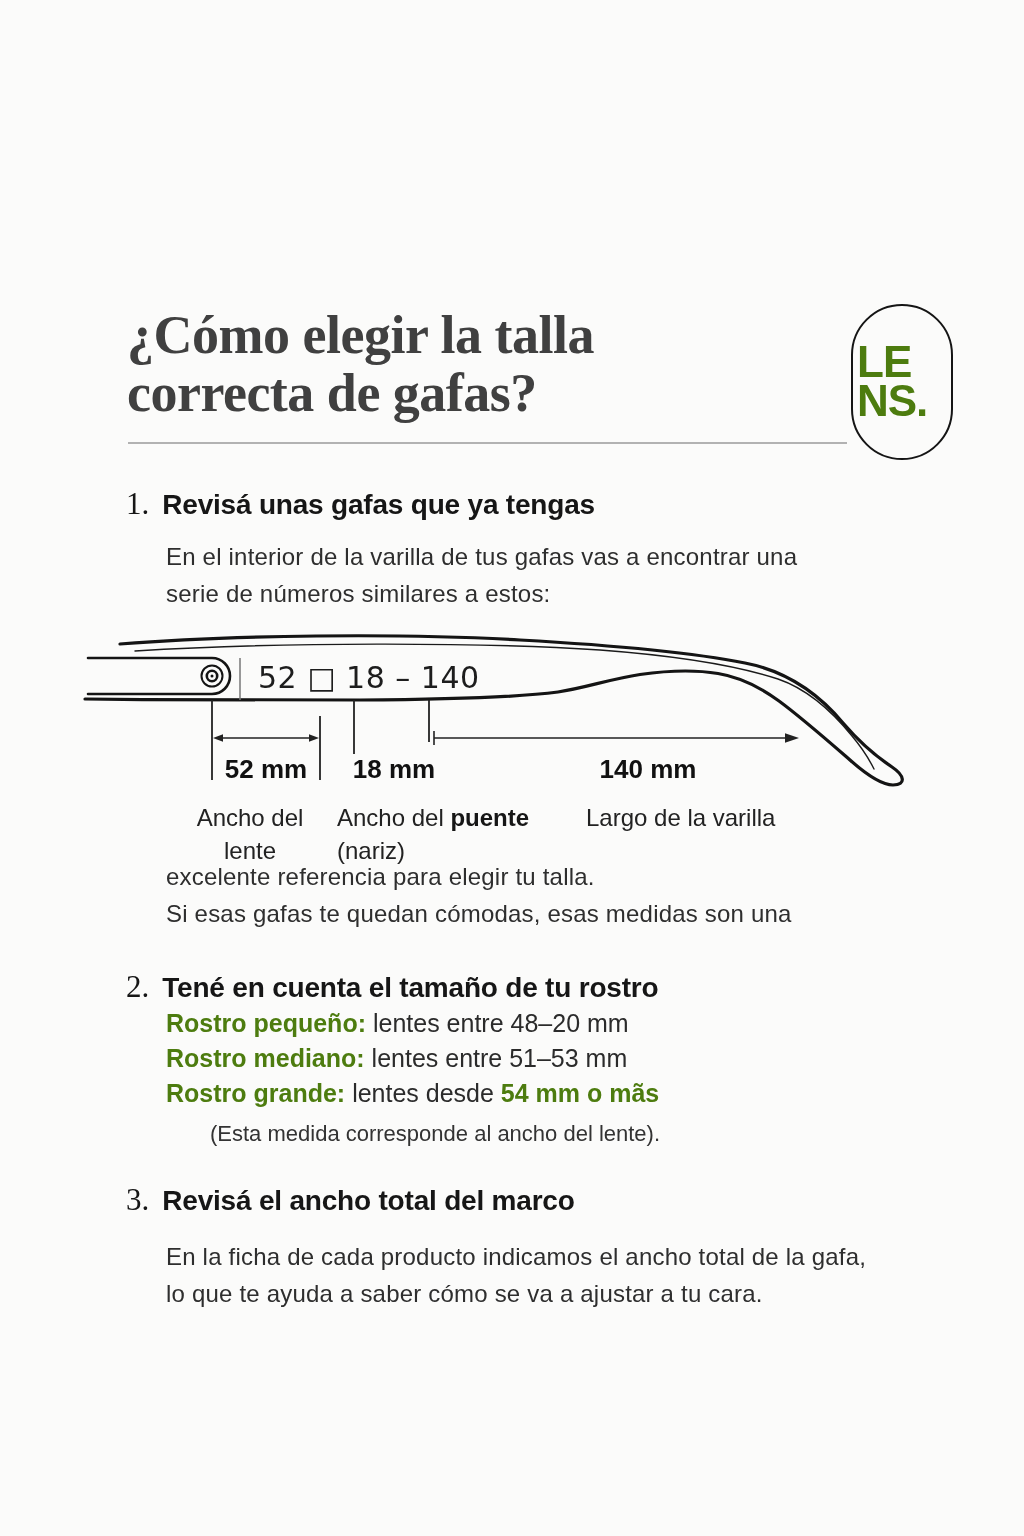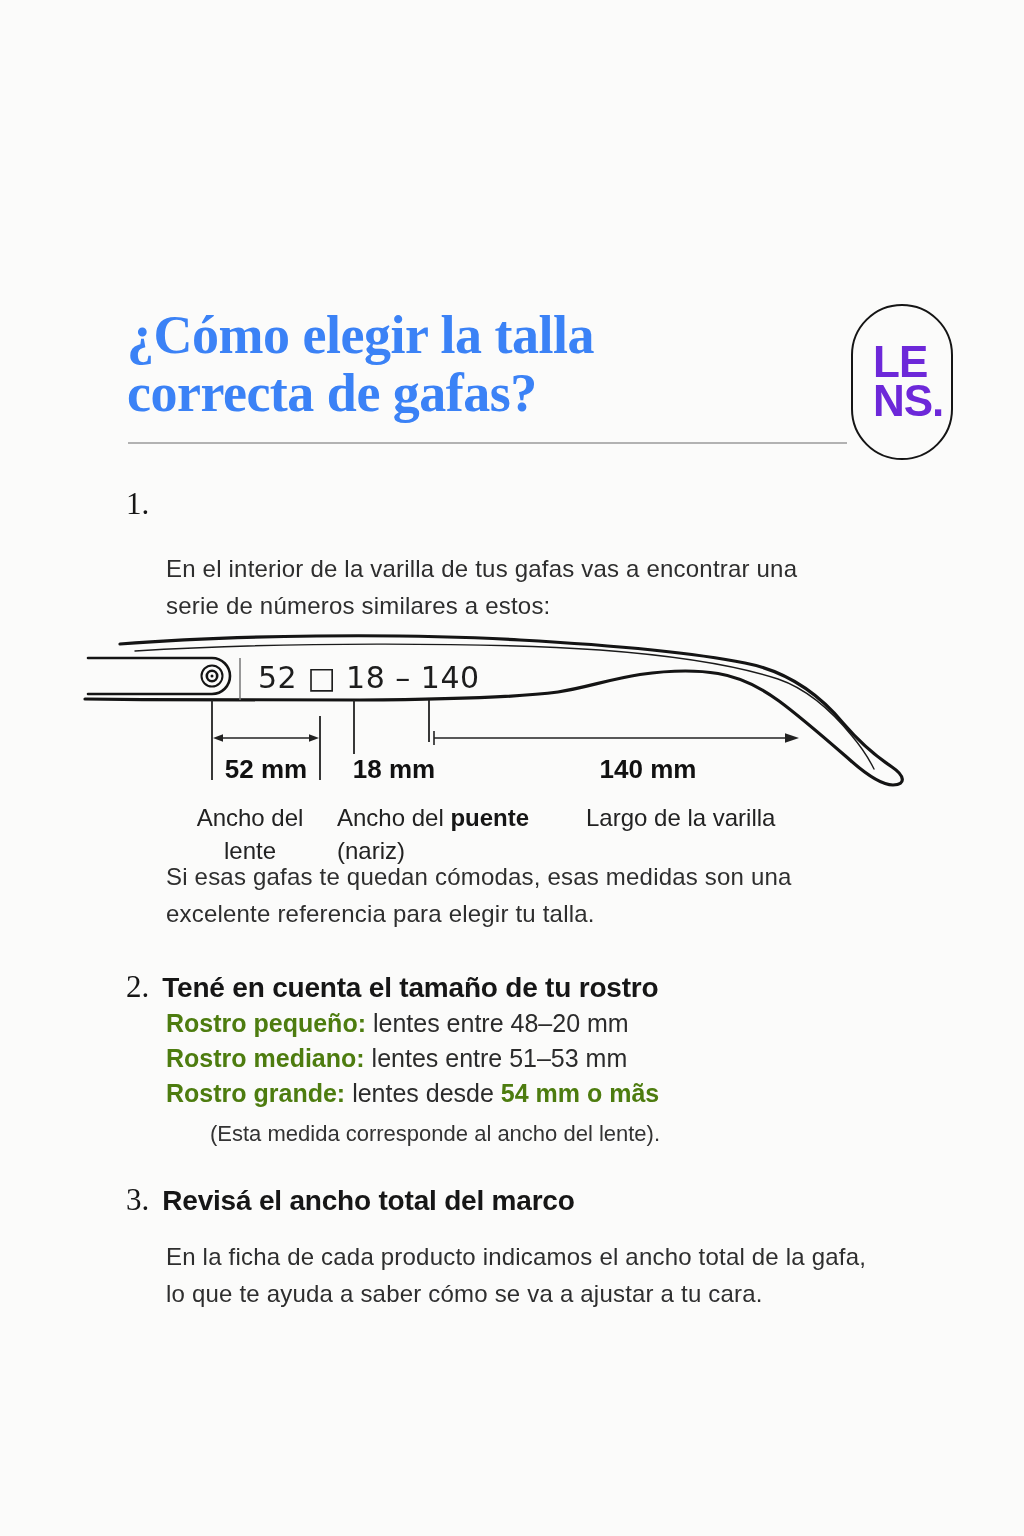--- a/index.html
+++ b/index.html
@@ -8,32 +8,32 @@
     background:#fbfbfa;
     font-family:"Liberation Sans",sans-serif;
     color:#222;
   }
   .abs{position:absolute;}
   
   .title{
     left:127px;top:306px;width:700px;
     font-family:"Liberation Serif",serif;
     font-weight:700;font-size:54px;line-height:58px;
-    letter-spacing:-0.5px;color:#3b82f6;
+    letter-spacing:-0.5px;color:#404040;
   }
   
   .logo{
     left:851px;top:304px;width:102px;height:156px;
     border:2.5px solid #151515;border-radius:51px;
     box-sizing:border-box;
   }
   .logo-text{
-    padding:36px 0 0 20px;
+    padding:36px 0 0 4px;
     font-size:44px;font-weight:600;line-height:39px;
-    letter-spacing:-1px;color:#6d28d9;
+    letter-spacing:-1px;color:#4d7c0f;
   }
   .rule{
     left:128px;top:442px;width:719px;height:2px;
     background:#9a9a9a;opacity:.75;
   }
   
   .sec{
     display:flex;align-items:baseline;gap:13px;
   }
   .sec-num{
@@ -44,21 +44,21 @@
     font-size:28px;font-weight:700;letter-spacing:-0.2px;color:#161616;
   }
   .s1{left:126px;top:486px;}
   .s2{left:126px;top:969px;}
   .s3{left:126px;top:1182px;}
   
   .para{
     left:166px;font-size:24px;line-height:37px;
     letter-spacing:0.2px;color:#2e2e2e;width:760px;
   }
-  .p1{top:538px;margin-top:12px;}
+  .p1{top:538px;}
   .p2{top:858px;}
   .p3{top:1238px;}
   
   .facelist{
     left:166px;top:1006px;font-size:25px;line-height:35px;color:#2b2b2b;
   }
   .facelist .b{font-weight:700;color:#4d7c0f;}
   .note{
     left:166px;top:1120px;font-size:22px;line-height:28px;color:#333;margin-left:44px;
   }
@@ -92,20 +92,21 @@
   <div class="logo-text">
     <div>LE</div>
     <div>NS.</div>
   </div>
 </div>
 
 <div class="abs rule"></div>
 
 <div class="abs sec s1">
   <span class="sec-num">1.</span>
+  <span class="sec-h">Revisá unas gafas que ya tengas</span>
 </div>
 
 <div class="abs para p1">
   <div>En el interior de la varilla de tus gafas vas a encontrar una</div>
   <div>serie de números similares a estos:</div>
 </div>
 
 <svg class="abs diagram" viewBox="0 0 860 245" xmlns="http://www.w3.org/2000/svg">
 
   <path class="stroke-main" d="M 40,14 C 150,5 320,3 440,10 C 530,15 610,22 665,33 C 706,41 738,63 763,93
@@ -151,22 +152,22 @@
   <text class="mlabel" x="170" y="196" text-anchor="middle">Ancho del</text>
   <text class="mlabel" x="170" y="229" text-anchor="middle">lente</text>
   <text class="mlabel" x="257" y="196">
     <tspan>Ancho del </tspan><tspan class="mlabel-b">puente</tspan>
   </text>
   <text class="mlabel" x="257" y="229">(nariz)</text>
   <text class="mlabel" x="506" y="196">Largo de la varilla</text>
 </svg>
 
 <div class="abs para p2">
+  <div>excelente referencia para elegir tu talla.</div>
   <div>Si esas gafas te quedan cómodas, esas medidas son una</div>
-  <div>excelente referencia para elegir tu talla.</div>
 </div>
 
 <div class="abs sec s2">
   <span class="sec-num">2.</span>
   <span class="sec-h">Tené en cuenta el tamaño de tu rostro</span>
 </div>
 
 <div class="abs facelist">
   <div><span class="b">Rostro pequeño:</span><span> lentes entre 48–20 mm</span></div>
   <div><span class="b">Rostro mediano:</span><span> lentes entre 51–53 mm</span></div>

